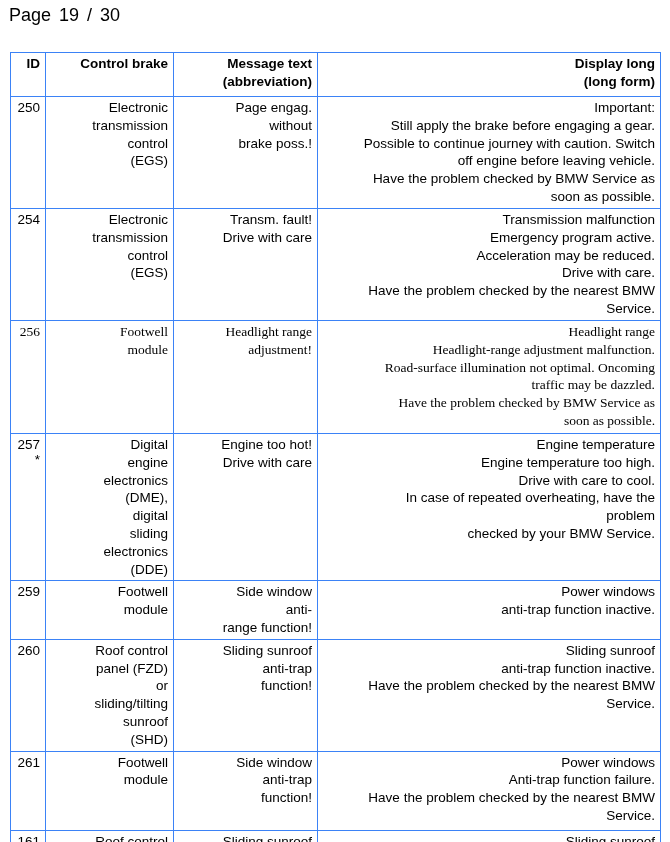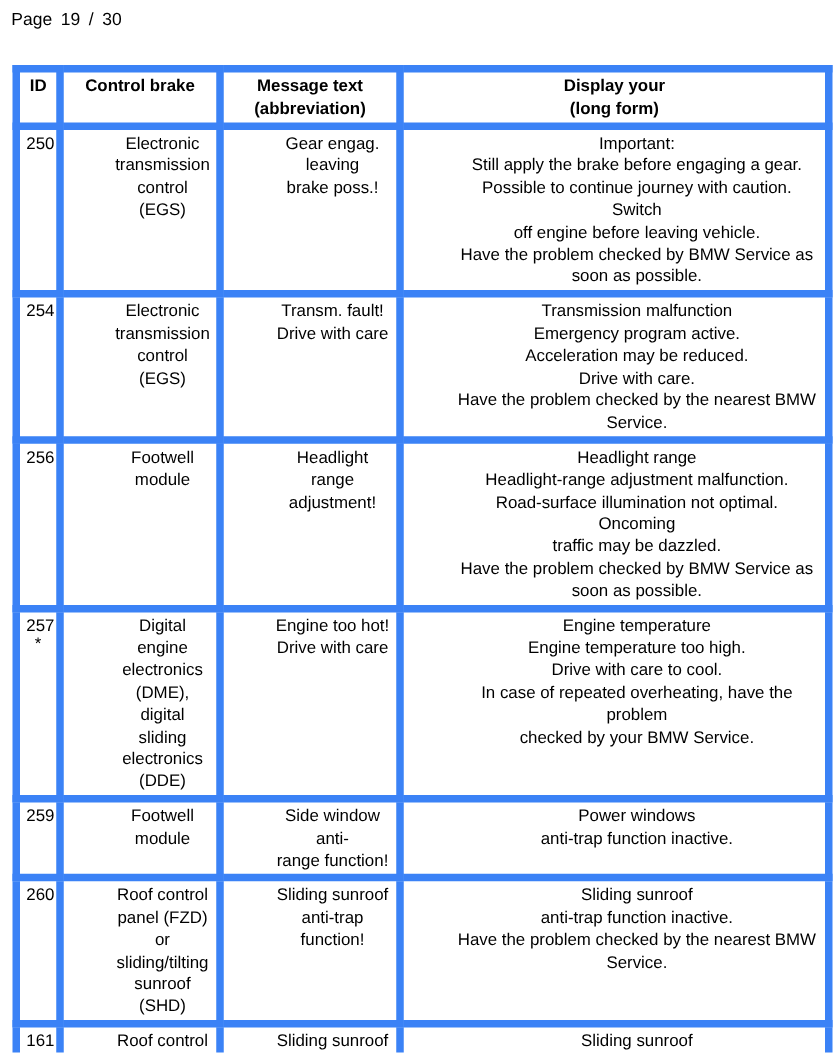--- a/index.html
+++ b/index.html
@@ -12,54 +12,54 @@
     height: 842px;
     position: relative;
     font-family: "Liberation Sans", "DejaVu Sans", sans-serif;
     color: #000000;
     -webkit-font-smoothing: antialiased;
   }
   .page-header {
     position: absolute;
     left: 9px;
     top: 7px;
-    font-size: 14px;
+    font-size: 18px;
     line-height: 16px;
     word-spacing: 3px;
     color: #000000;
   }
   table.msg-table {
     position: absolute;
     left: 10px;
     top: 52px;
     width: 650px;
     border-collapse: collapse;
     table-layout: fixed;
     font-size: 13.5px;
     line-height: 17.8px;
     color: #000000;
   }
   table.msg-table th,
   table.msg-table td {
-    border: 6px solid #3b82f6;
+    border: 1px solid #3b82f6;
     vertical-align: top;
     padding: 2px 5px 2px 5px;
-    text-align: center;
+    text-align: right;
     overflow: hidden;
   }
   table.msg-table th { font-weight: normal; }
   .th-label { font-weight: bold; }
   .th-sub { font-weight: bold; }
   .multiline { white-space: pre-line; margin-left: 36px; }
   .id-cell { padding-left: 4px; }
   .id-note { line-height: 12px; }
   tr.h-hdr  { height: 44px; }
   tr.h-250  { height: 112px; }
   tr.h-254  { height: 112px; }
-  tr.h-256  { height: 113px; }
+  tr.h-256  { height: 113px; font-family: Liberation Serif, serif; }
   tr.h-257  { height: 97px; }
   tr.h-259  { height: 43px; padding-left: 30px; }
   tr.h-260  { height: 78px; }
   tr.h-261  { height: 79px; }
   tr.h-262  { height: 78px; }
   tr.h-foot { height: 22px; }
   .footnote-cell sup {
     font-size: 10px;
     margin-right: 4px;
   }
@@ -84,38 +84,38 @@
       </th>
       <th>
         <div class="th-label">Control brake</div>
         <div class="th-sub"></div>
       </th>
       <th>
         <div class="th-label">Message text</div>
         <div class="th-sub">(abbreviation)</div>
       </th>
       <th>
-        <div class="th-label">Display your</div>
+        <div class="th-label">Display long</div>
         <div class="th-sub">(long form)</div>
       </th>
     </tr>
   </thead>
   <tbody>
     <tr class="h-250">
       <td class="id-cell">
         <div>250</div>
         <div class="id-note"></div>
       </td>
       <td>
           <div class="multiline">Electronic
 transmission
 control (EGS)</div>
         </td>
       <td>
-          <div class="multiline">Gear engag. leaving
+          <div class="multiline">Page engag. without
 brake poss.!</div>
         </td>
       <td>
           <div class="multiline">Important:
 Still apply the brake before engaging a gear.
 Possible to continue journey with caution. Switch
 off engine before leaving vehicle.
 Have the problem checked by BMW Service as
 soon as possible.</div>
         </td>
@@ -220,20 +220,39 @@
           <div class="multiline">Sliding sunroof
 anti-trap function!</div>
         </td>
       <td>
           <div class="multiline">Sliding sunroof
 anti-trap function inactive.
 Have the problem checked by the nearest BMW
 Service.</div>
         </td>
     </tr>
+    <tr class="h-261">
+      <td class="id-cell">
+        <div>261</div>
+        <div class="id-note"></div>
+      </td>
+      <td>
+          <div class="multiline">Footwell module</div>
+        </td>
+      <td>
+          <div class="multiline">Side window
+anti-trap function!</div>
+        </td>
+      <td>
+          <div class="multiline">Power windows
+Anti-trap function failure.
+Have the problem checked by the nearest BMW
+Service.</div>
+        </td>
+    </tr>
     <tr class="h-262">
       <td class="id-cell">
         <div>161</div>
         <div class="id-note"></div>
       </td>
       <td>
           <div class="multiline">Roof control
 panel (FZD) or
 sliding/tilting
 sunroof (SHD)</div>

